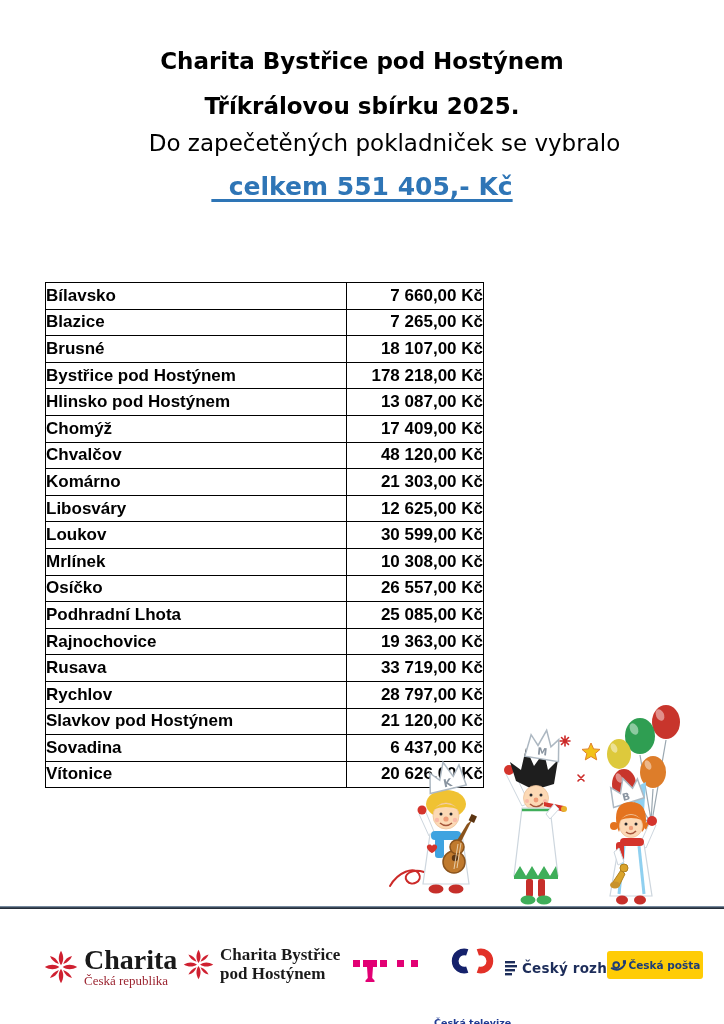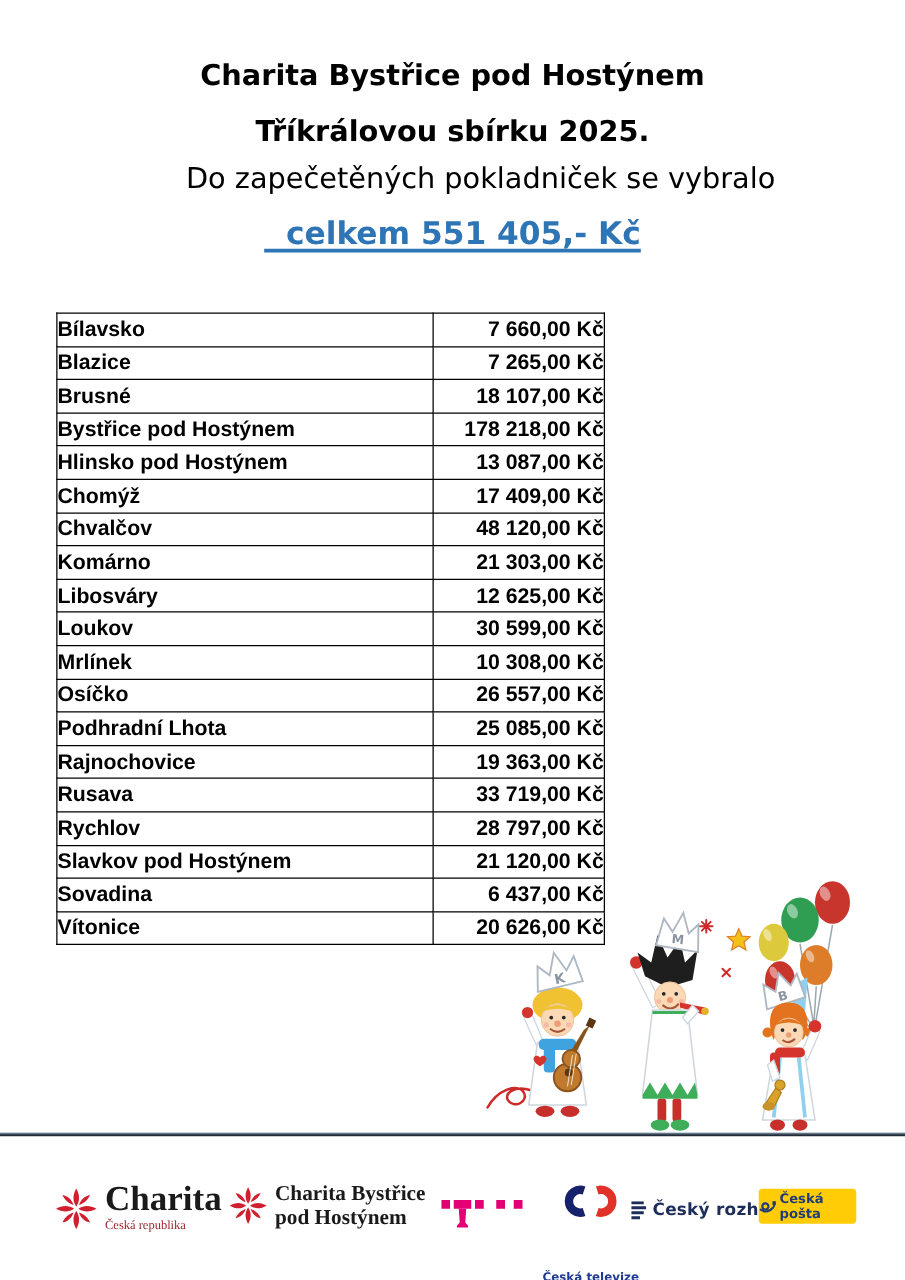--- a/index.html
+++ b/index.html
@@ -12,47 +12,47 @@
   .h-line{font-size:23px;line-height:31px;}
   .bold{font-weight:bold;}
   .mt-a{margin-top:6px;padding-left:45px;}
   .mt-b{margin-top:14px;}
   .total{
     display:inline-block;margin-top:12px;font-size:25px;line-height:32px;font-weight:bold;
     color:#2E75B6;text-decoration:underline;text-decoration-thickness:2.5px;
     text-underline-offset:4px;white-space:pre;
   }
   
-  table.collection{position:absolute;left:45px;top:250px;border-collapse:collapse;}
+  table.collection{position:absolute;left:45px;top:282px;border-collapse:collapse;}
   table.collection td{
     border:1.8px solid #000;height:25.6px;padding:0;
     font-family:"Liberation Sans",sans-serif;font-weight:bold;font-size:17px;color:#000;
   }
   td.obec{width:300px;padding-left:8px;text-align:left;}
   td.castka{width:136px;padding-right:7px;text-align:right;}
   
   .illu{position:absolute;left:388px;top:686px;}
   
   .rule{position:absolute;top:906px;left:0;width:724px;height:3px;
         background:linear-gradient(#93a9c0,#232d3a 65%);}
   .footer{position:absolute;top:930px;left:0;width:724px;height:94px;}
   .logo{position:absolute;display:flex;align-items:center;}
   .serif{font-family:"Liberation Serif",serif;}
   .charita-cr{left:44px;top:16px;justify-content:flex-end;}
   .charita-cr .word{font-size:28px;line-height:28px;font-weight:bold;color:#1a1a1a;}
-  .charita-cr .sub{font-size:10px;line-height:14px;color:#9b2430;}
+  .charita-cr .sub{font-size:13px;line-height:14px;color:#9b2430;}
   .charita-bph{left:183px;top:16px;}
   .charita-bph .l{font-size:17px;line-height:18.5px;font-weight:bold;color:#1a1a1a;}
   .tmobile{left:353px;top:24px;}
   .ct{left:434px;top:18px;flex-direction:column;align-items:center;gap:41px;}
   .ct .lbl{font-size:9.5px;font-weight:bold;color:#1f3a93;margin-top:2px;}
   .rozhlas{left:505px;top:30px;}
   .rozhlas .lbl{font-size:13.5px;font-weight:bold;color:#1d2d5a;margin-left:5px;letter-spacing:.2px;}
   .posta{left:607px;top:21px;}
-  .posta-box{width:78px;height:28px;background:#FFCC05;border-radius:3px;
+  .posta-box{width:96px;height:28px;background:#FFCC05;border-radius:3px;
              display:flex;align-items:center;justify-content:center;gap:3px;}
   .posta-box .lbl{font-size:10.5px;font-weight:bold;color:#1d3c78;}
   .gap6{margin-left:6px;}
 </style>
 </head>
 <body>
 
 <div class="page">
 
   <div class="header">

